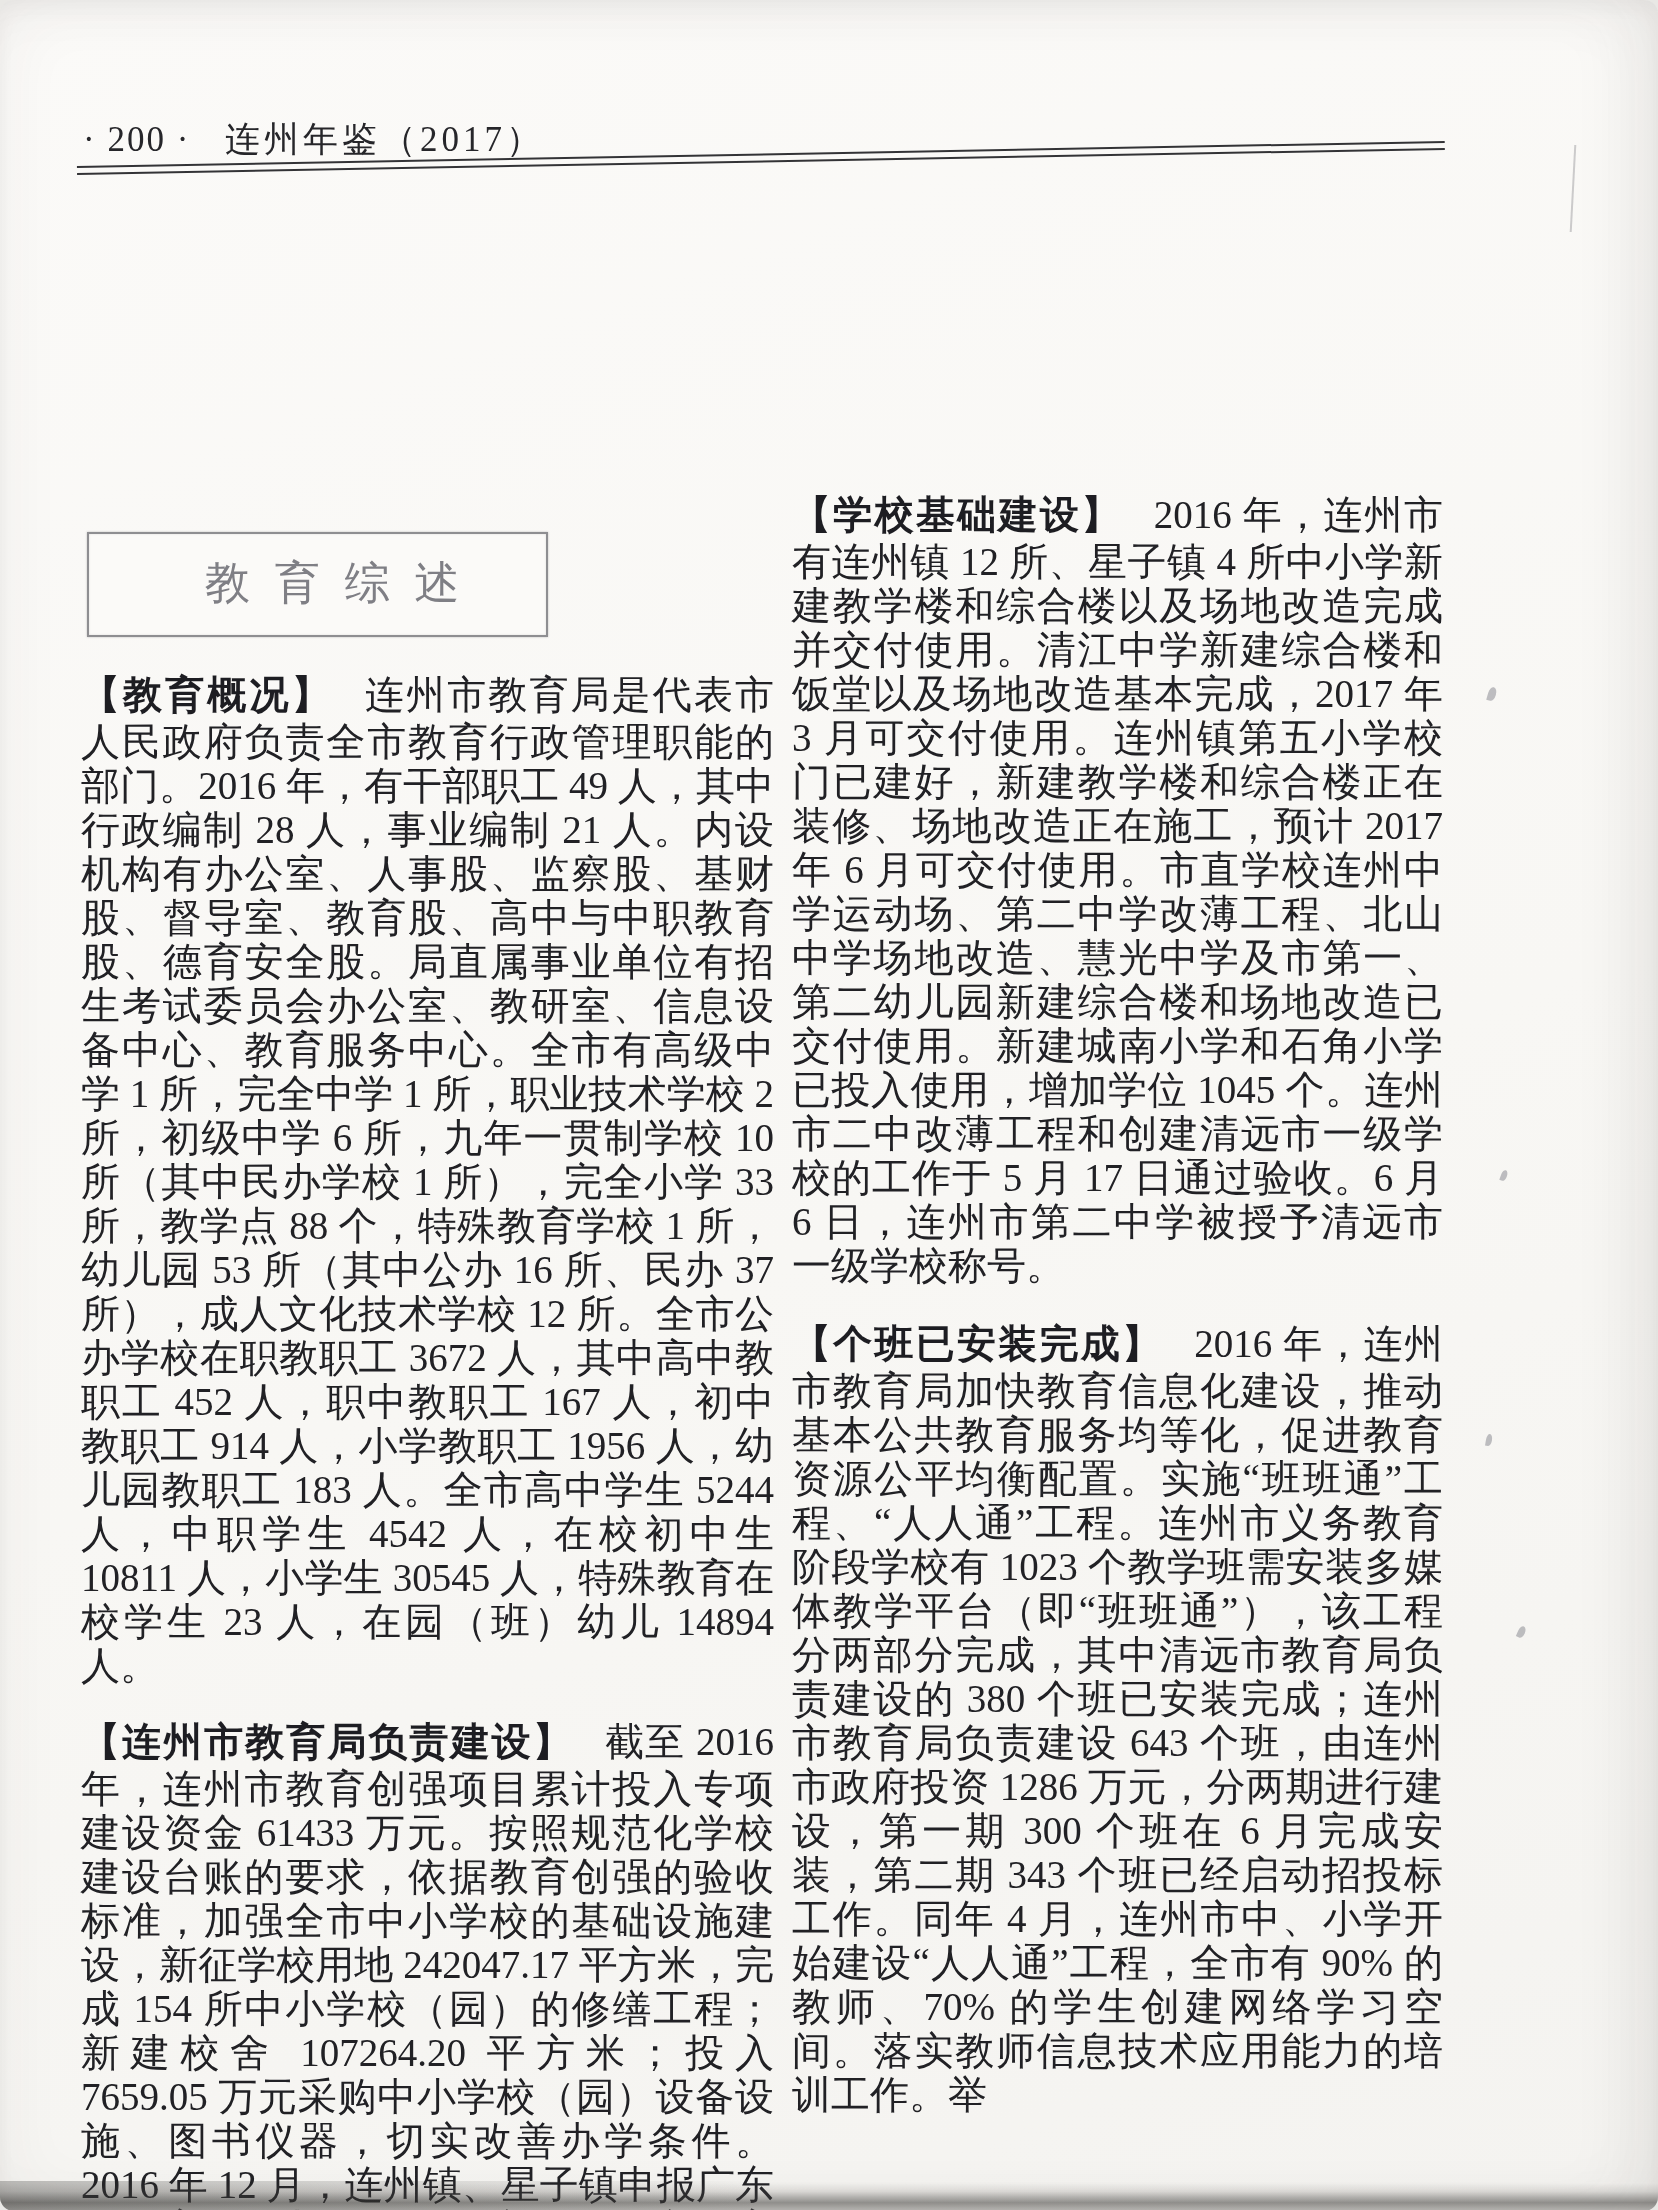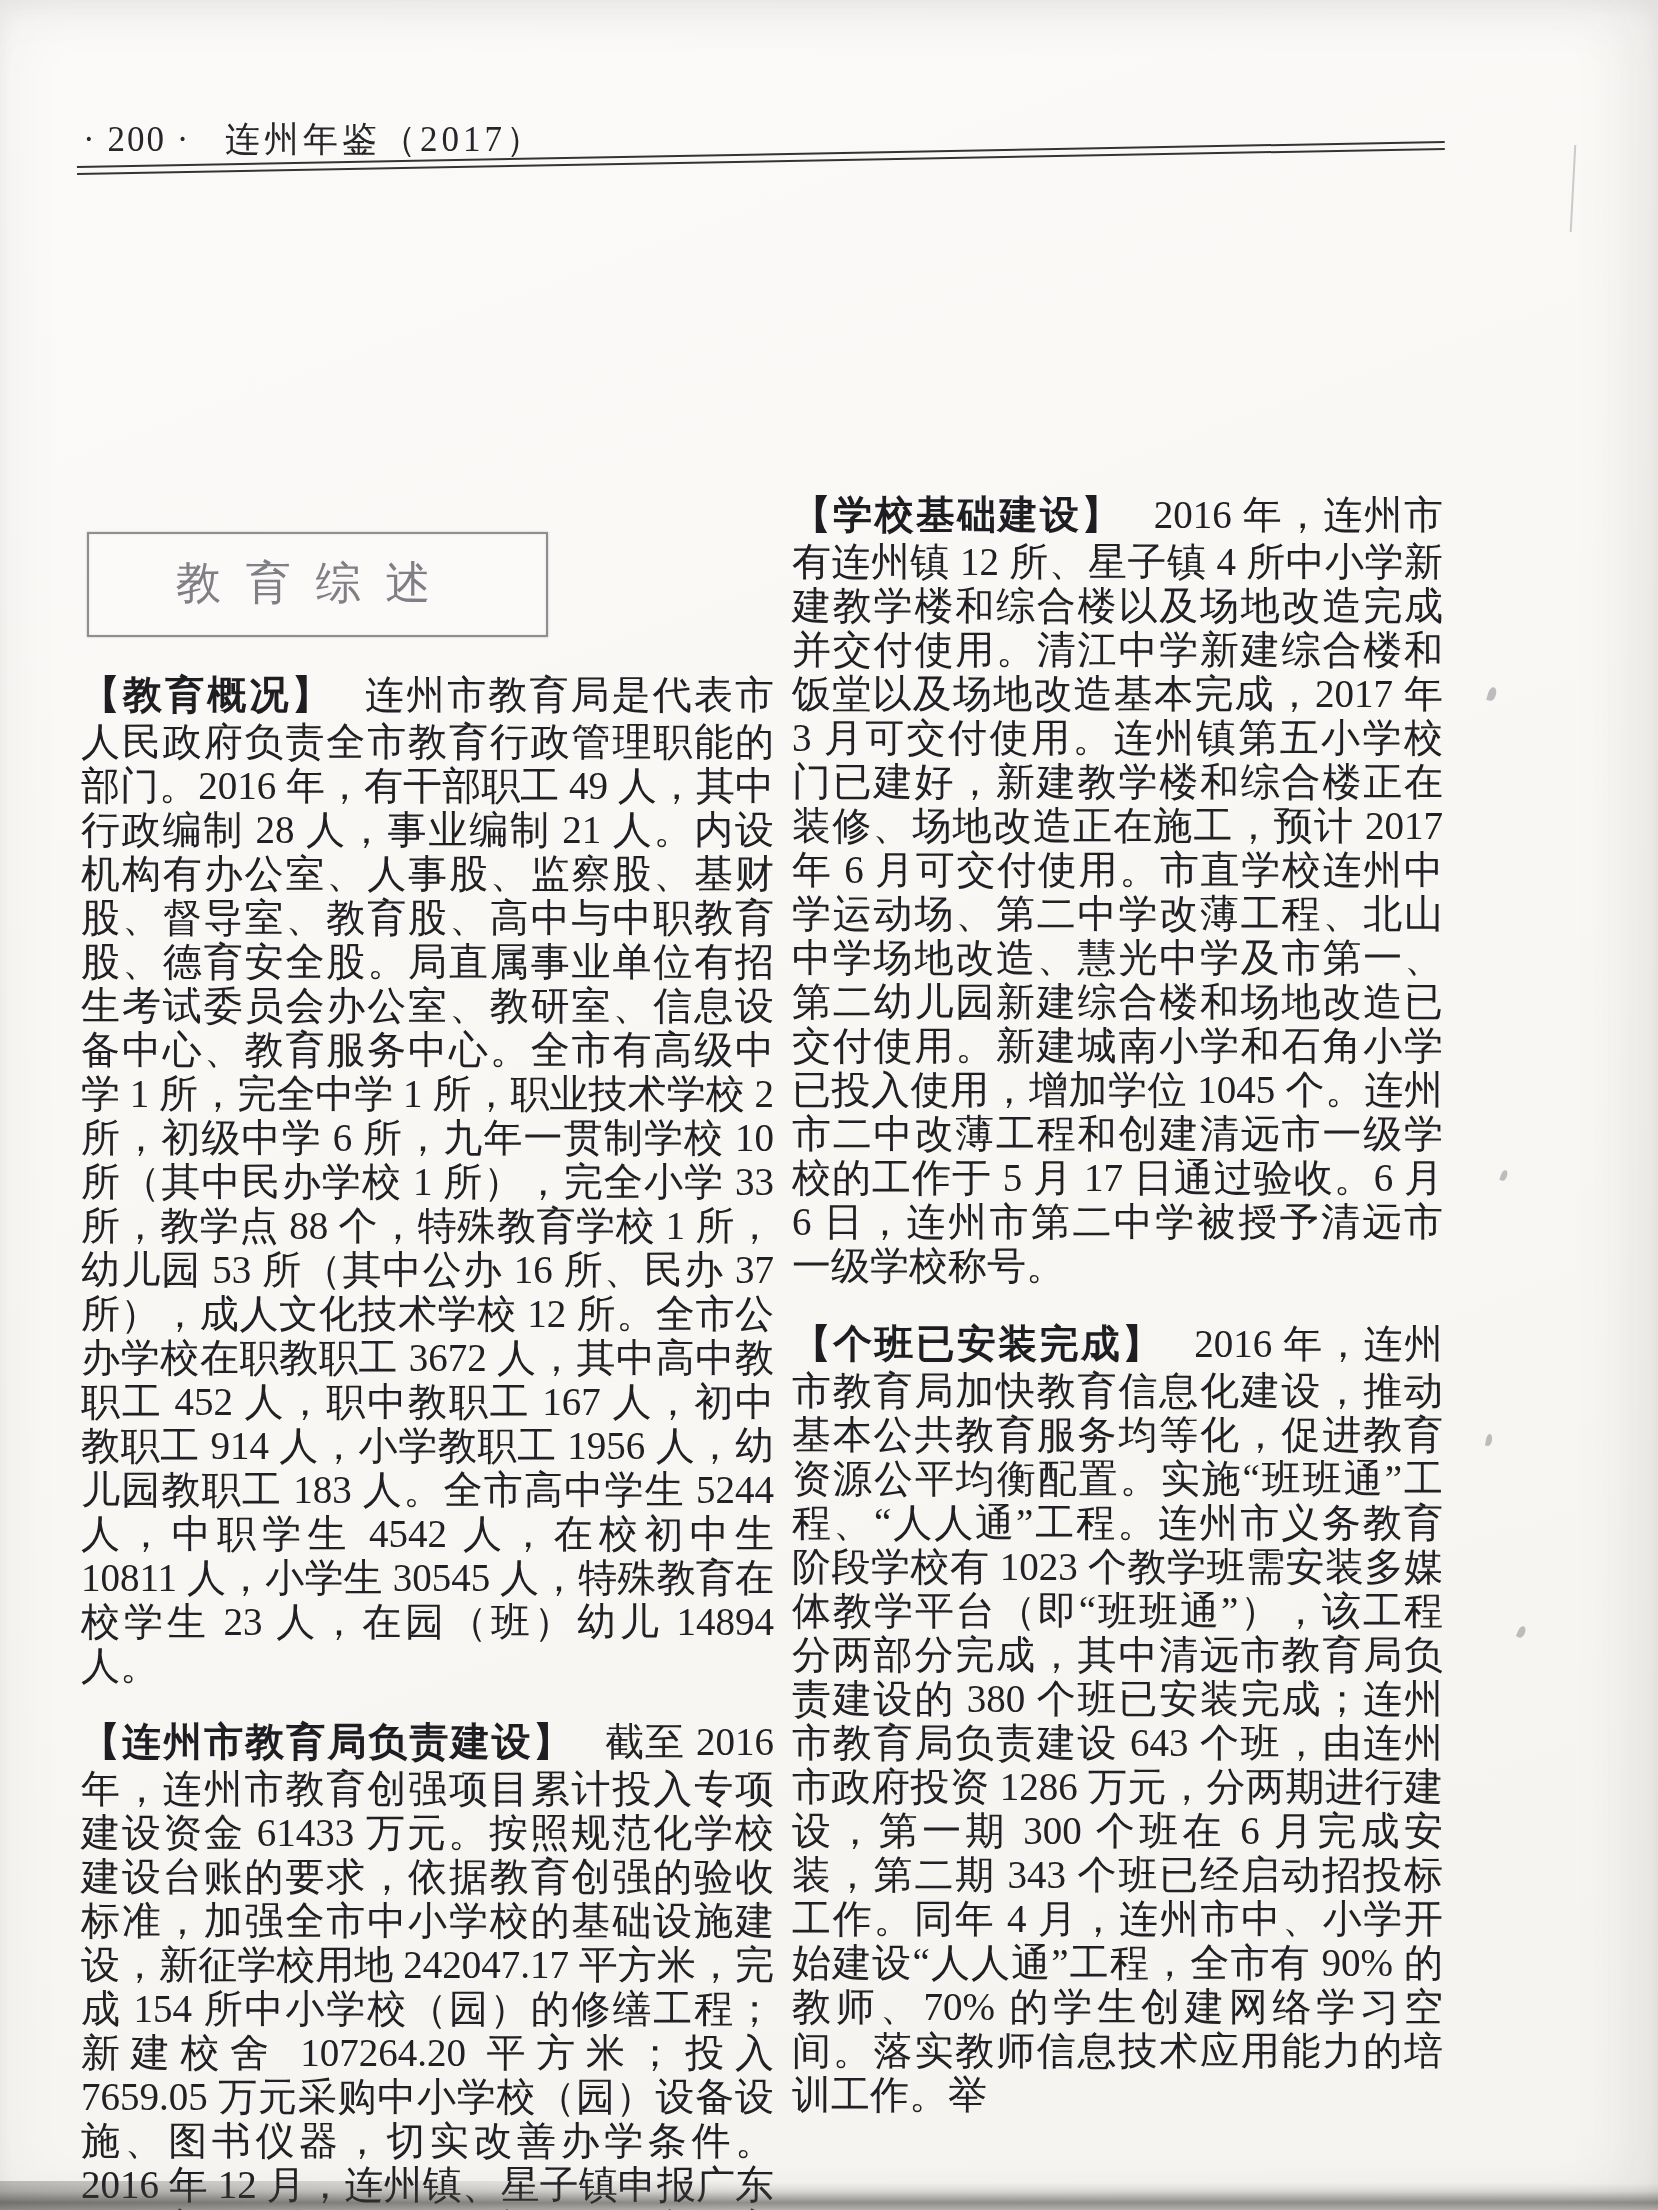--- a/index.html
+++ b/index.html
@@ -10,20 +10,21 @@
   }
   .page {
     position: relative;
     width: 1658px; height: 2211px;
     overflow: hidden;
     background: linear-gradient(160deg, #fbfaf8 0%, #f8f7f4 55%, #f4f3f0 100%);
     box-shadow: inset 0 0 69px rgba(60,58,54,0.06),
                 inset -35px 0 59px rgba(60,58,54,0.05),
                 inset 0 8px 18px rgba(60,58,54,0.04);
     color: #222226;
+    border-radius: 14px;
   }
 
   
   .page-header {
     position: absolute; left: 83px; top: 117px;
     font-size: 35px; line-height: 46px; color: #26262a;
     white-space: nowrap;
   }
   .page-marker { letter-spacing: 2px; }
   .yearbook-title { margin-left: 26px; letter-spacing: 4px; }
@@ -47,21 +48,21 @@
 
   
   .section-box {
     position: absolute; left: 87px; top: 532px;
     width: 457px; height: 101px;
     border: 2px solid #8e8e91;
     box-shadow: 0 0 2px rgba(80,80,82,0.35), inset 0 0 2px rgba(80,80,82,0.2);
     background: #fbfaf8;
   }
   .section-box-label {
-    display: block; padding-left: 87px;
+    display: block; padding-left: 116px;
     line-height: 99px; font-size: 45px;
     letter-spacing: 0.55em; color: #7f7f85;
     white-space: nowrap;
   }
 
   
   .col {
     position: absolute;
     font-size: 39px; line-height: 44px;
     text-align: justify; text-align-last: left;

